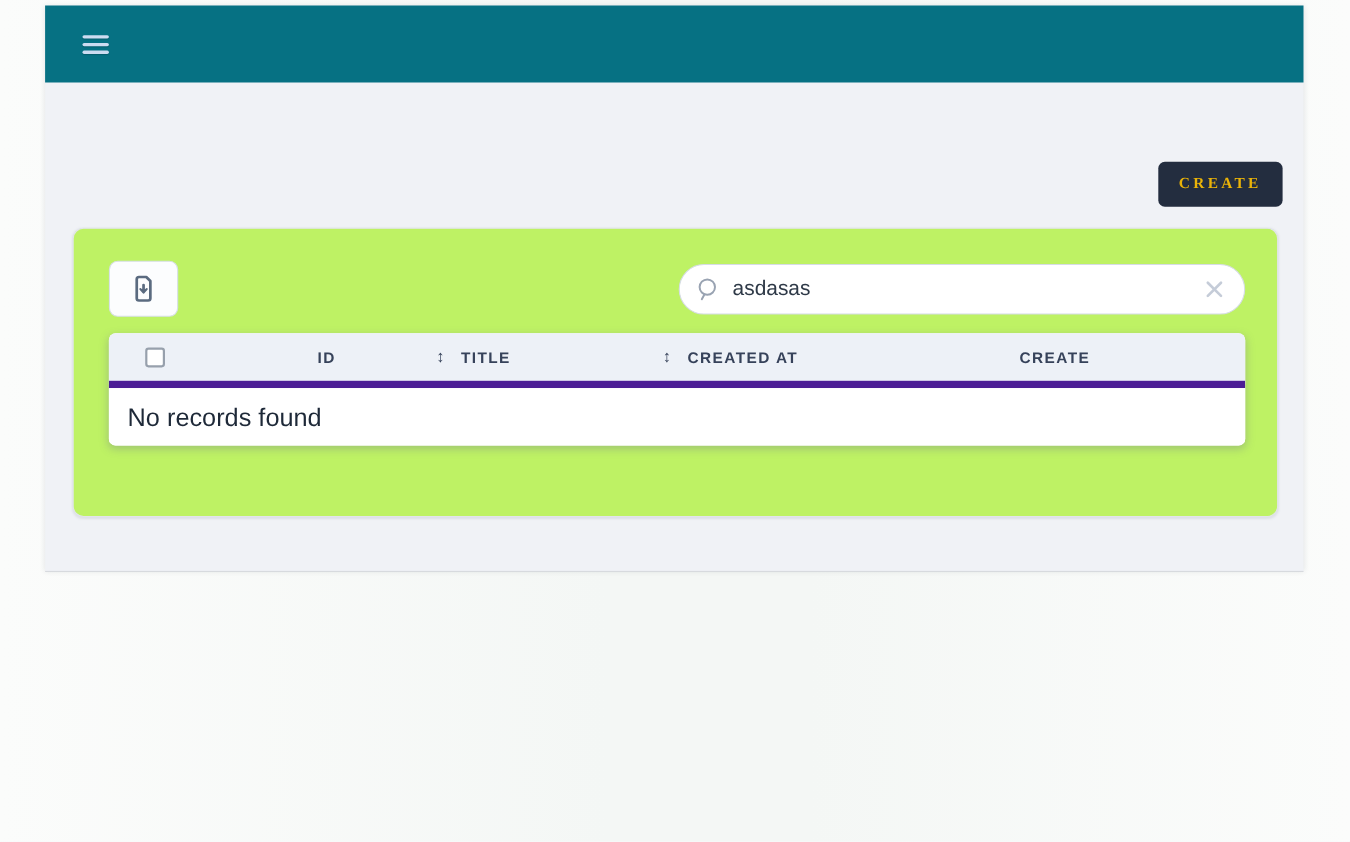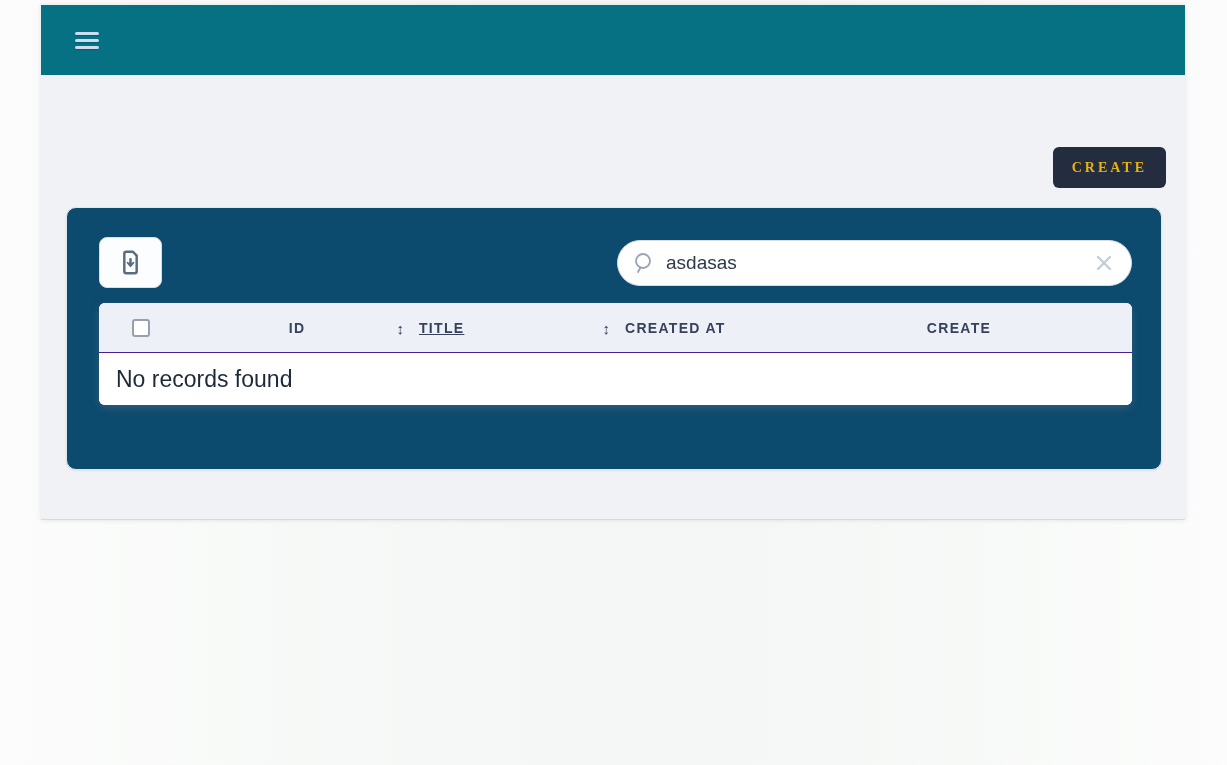--- a/index.html
+++ b/index.html
@@ -35,21 +35,21 @@
   .create-btn {
     position:absolute; top:72px; right:19px;
     height:41px; padding:0 19px;
     background:#232d3f; color:#eab308;
     border:none; border-radius:6px; cursor:pointer;
     font-family:Liberation Serif, serif;
     font-size:14px; font-weight:600; letter-spacing:3px;text-align:right;
   }
   .card {
     position:absolute; left:25px; top:132px; width:1096px; height:263px;
-    background:#0c4a6e; border:1px solid #e2e5ea; border-radius:10px;
+    background:#bef264; border:1px solid #e2e5ea; border-radius:10px;
     box-shadow:0 1px 2px rgba(120,130,145,.15);
   }
   
   .export-btn {
     position:absolute; left:32px; top:29px; width:63px; height:51px;
     background:#fcfdfe; border:1px solid #d8dfe8; border-radius:8px;
     display:flex; align-items:center; justify-content:center; cursor:pointer;
   }
   
   .search {
@@ -68,27 +68,27 @@
   }
   
   .table {
     position:absolute; left:32px; top:95px; width:1033px;
     background:#ffffff; border-radius:6px;
     box-shadow:0 3px 8px rgba(110,120,140,.38);
   }
   .thead {
     display:flex; height:50px; align-items:center;
     background:#edf1f7; border-radius:6px 6px 0 0;
-    border-bottom:1px solid #4c1d95;
+    border-bottom:7px solid #4c1d95;
     color:#36425a; font-size:14px; font-weight:700; letter-spacing:1.3px;
   }
   .th { position:relative; height:100%; display:flex; align-items:center; }
   .th-check   { width:84px;  justify-content:center; }
   .th-id      { width:228px; justify-content:center; cursor:pointer; }
-  .th-title   { width:206px; padding-left:8px; cursor:pointer;text-decoration:underline; }
+  .th-title   { width:206px; padding-left:8px; cursor:pointer; }
   .th-created { width:252px; padding-left:8px; }
   .th-actions { width:180px; justify-content:center; }
   .th-spacer  { flex:1; }
   .sort {
     position:absolute; right:7px; top:50%; transform:translateY(-50%);
     font-size:15px; font-weight:400; letter-spacing:0; color:#36425a; cursor:pointer;
   }
   .checkbox {
     width:18px; height:18px; background:#fff;
     border:2px solid #97a0ac; border-radius:3px; cursor:pointer; display:inline-block;

